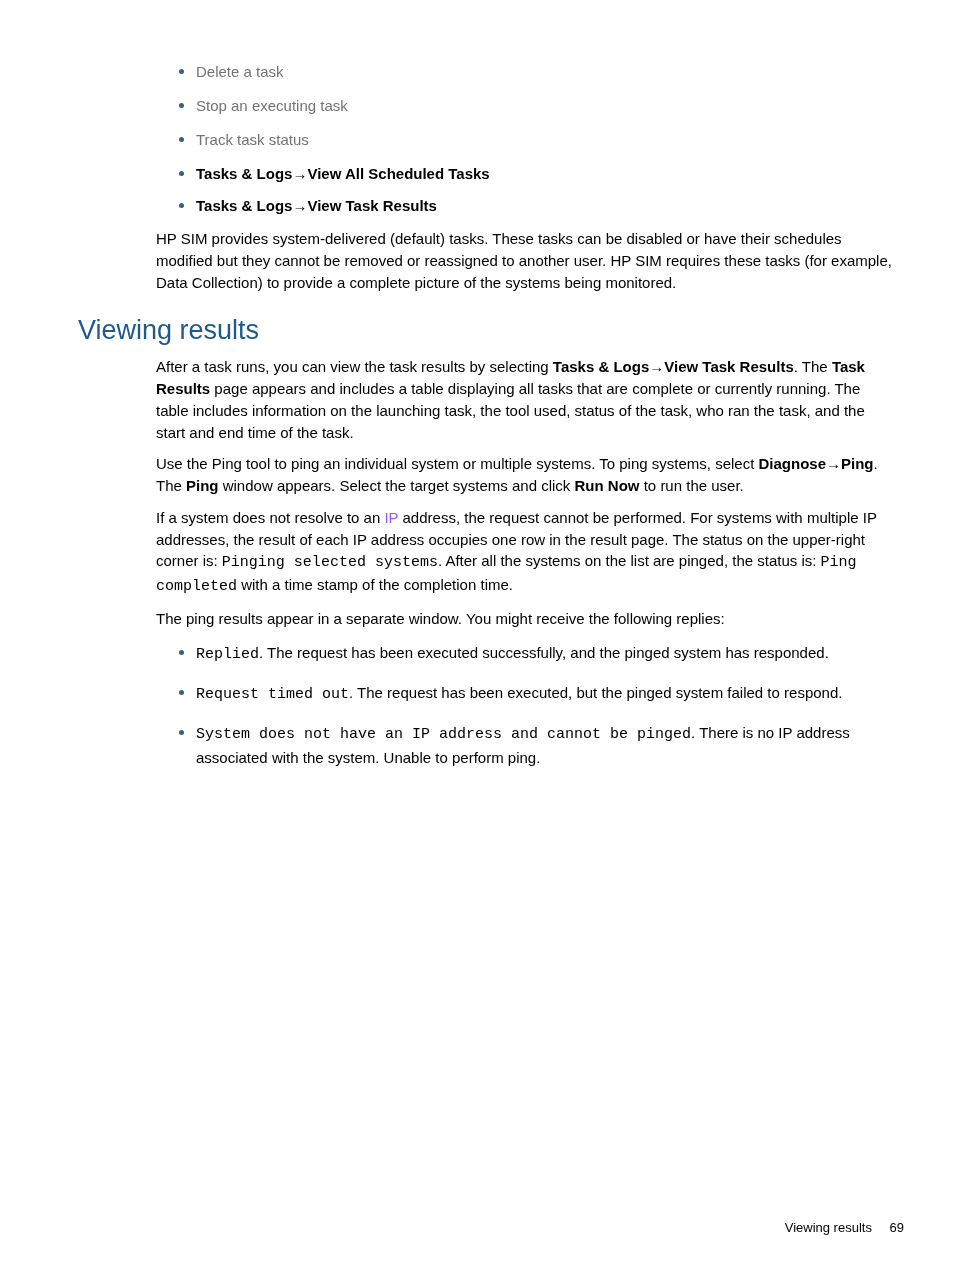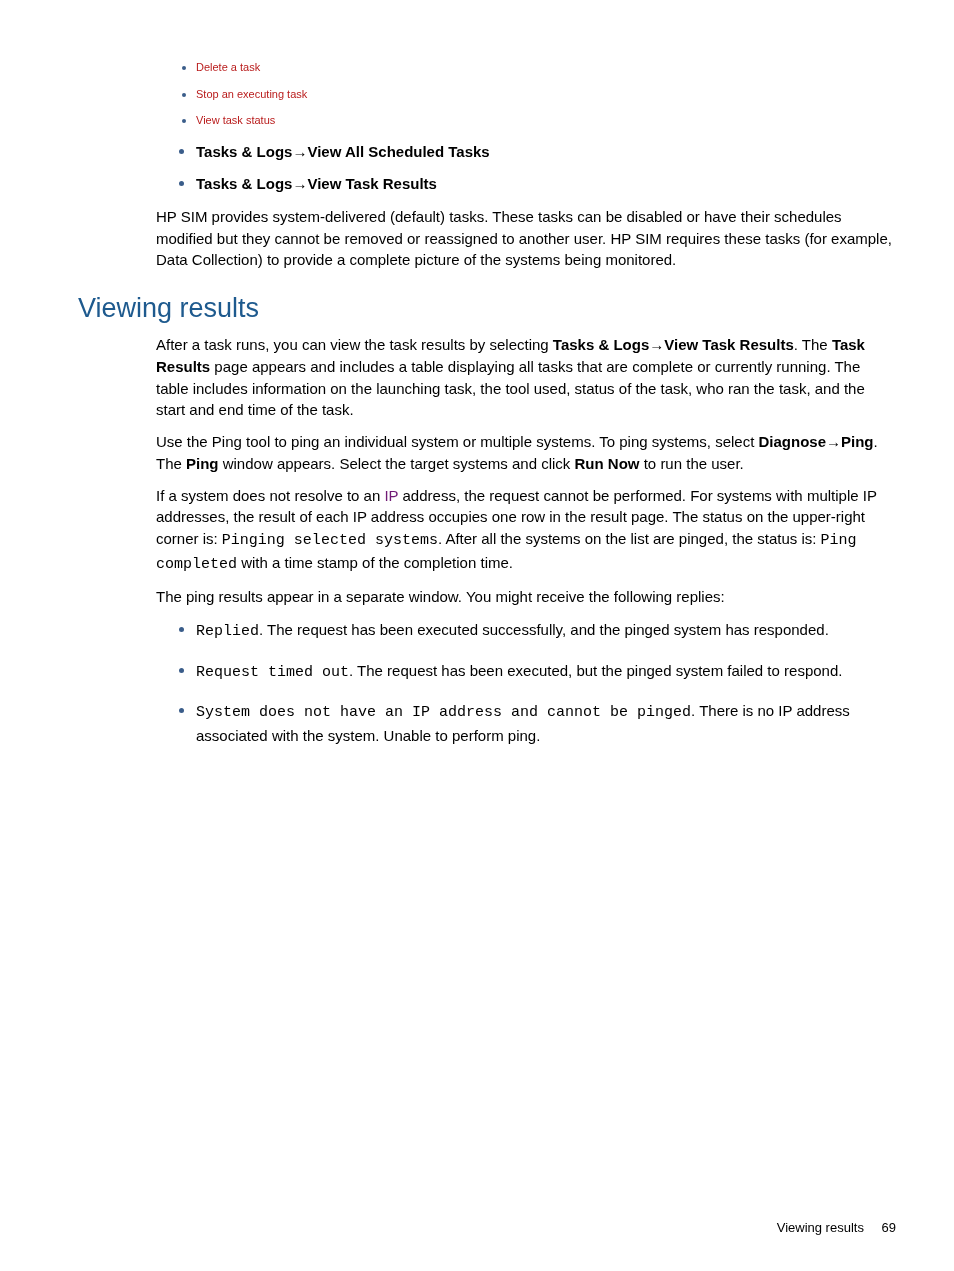--- a/index.html
+++ b/index.html
@@ -19,24 +19,24 @@
   }
   .content {
     margin-left: 78px;
   }
   ul.topbullets {
     list-style-type: disc;
     padding-left: 40px;
     margin: 0 0 8px 0;
   }
   ul.topbullets li {
-    font-size: 11px;
+    font-size: 15px;
     line-height: 1.6;
     margin-bottom: 8px;
-    color: #b91c1c;
+    color: #737373;
   }
   ul.topbullets li::marker {
     color: #3a5d8a;
     font-size: 1.1em;
   }
   p.body {
     font-size: 15px;
     line-height: 1.45;
     margin: 6px 0 10px 0;
   }
@@ -60,21 +60,21 @@
     font-weight: 400;
     color: #1e5a8e;
     font-size: 27px;
     margin: 22px 0 10px -78px;
   }
   .bold { font-weight: bold; }
   .arrow {
     font-family: Arial, sans-serif;
   }
   .link {
-    color: #701a75;
+    color: #8b5cf6;
   }
   .mono {
     font-family: "Courier New", Courier, monospace;
     font-size: 15px;
   }
   ul.replybullets {
     list-style-type: disc;
     padding-left: 40px;
     margin: 0 0 10px 0;
   }
@@ -83,37 +83,37 @@
     line-height: 1.55;
     margin-bottom: 14px;
   }
   ul.replybullets li::marker {
     color: #3a5d8a;
     font-size: 1.1em;
   }
   .footer {
     position: absolute;
     bottom: 36px;
-    right: 58px;
+    right: 50px;
     font-size: 13px;
   }
   .footer .pg {
     margin-left: 14px;
   }
 </style>
 </head>
 <body>
 
 <div class="page">
   <div class="content">
 
     <ul class="topbullets">
       <li>Delete a task</li>
       <li>Stop an executing task</li>
-      <li>View task status</li>
+      <li>Track task status</li>
     </ul>
 
 
     <ul class="boldbullets">
       <li>
         <span>Tasks &amp; Logs</span><span class="arrow">→</span><span>View All Scheduled Tasks</span>
       </li>
       <li>
         <span>Tasks &amp; Logs</span><span class="arrow">→</span><span>View Task Results</span>
       </li>

